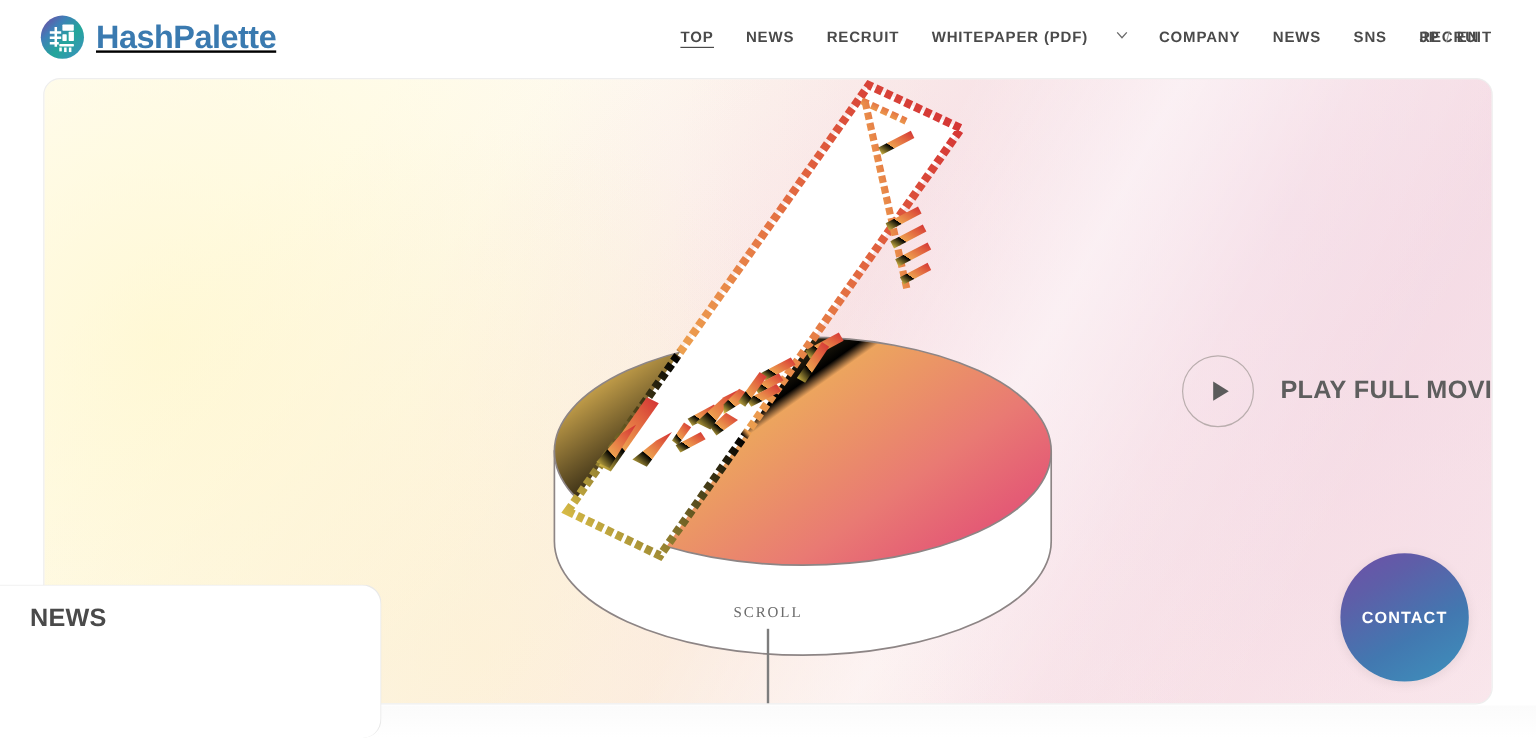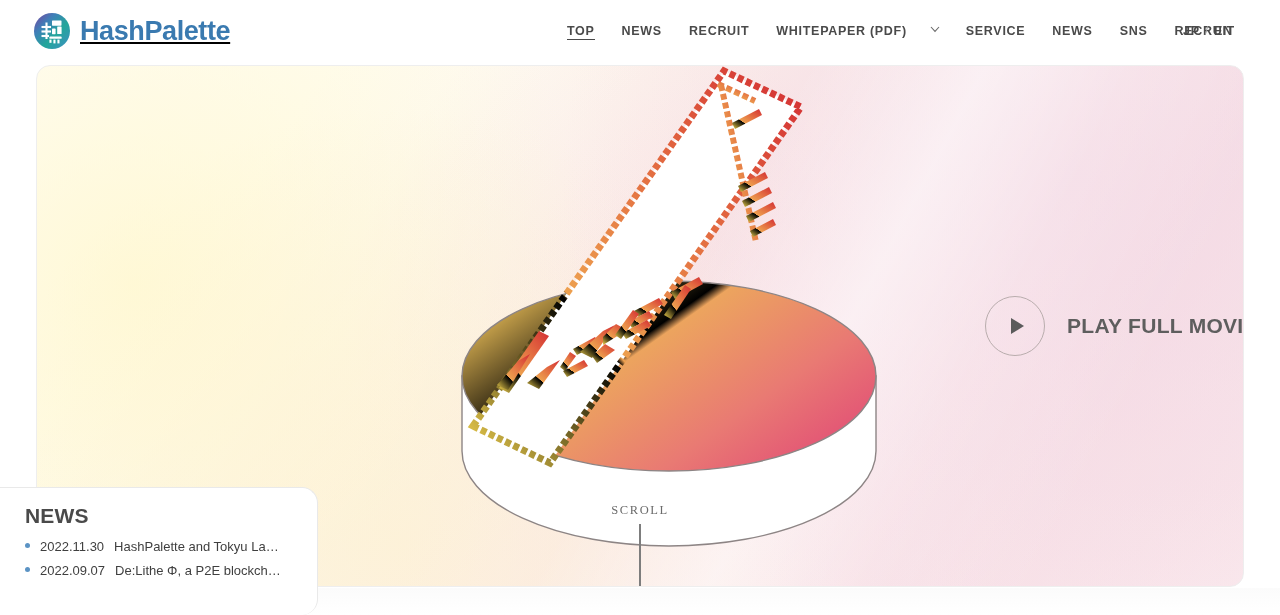--- a/index.html
+++ b/index.html
@@ -186,21 +186,21 @@
       <div class="nav-item">NEWS</div>
       <div class="nav-item">RECRUIT</div>
       <div class="nav-item wp">
         <span>WHITEPAPER (PDF)</span>
         <span class="chev">
           <svg viewBox="0 0 10 10" width="10" height="10">
             <path d="M1 3 L5 7.4 L9 3" fill="none" stroke="#6a6a6a" stroke-width="1.1"></path>
           </svg>
         </span>
       </div>
-      <div class="nav-item">SERVICE</div>
+      <div class="nav-item">COMPANY</div>
       <div class="nav-item">NEWS</div>
       <div class="nav-item">SNS</div>
       <div class="nav-item">RECRUIT</div>
     </nav>
 
     <div class="lang">
       <span>JP</span>
       <span class="sep">/</span>
       <span>EN</span>
     </div>
@@ -291,30 +291,21 @@
       </span>
       <span class="play-label">PLAY FULL MOVIE</span>
     </div>
 
     <div class="scroll">
       <span class="scroll-label">SCROLL</span>
       <span class="scroll-line"></span>
     </div>
   </div>
 
+  <div class="contact">
+    <span>CONTACT</span>
+  </div>
 
   <div class="news">
     <div class="news-title">NEWS</div>
-    <ul class="news-list">
-      <li class="news-item">
-        <span class="news-dot"></span>
-        <span class="news-date">2022.11.30</span>
-        <span class="news-text">HashPalette and Tokyu La…</span>
-      </li>
-      <li class="news-item">
-        <span class="news-dot"></span>
-        <span class="news-date">2022.09.07</span>
-        <span class="news-text">De:Lithe Φ, a P2E blockch…</span>
-      </li>
-    </ul>
   </div>
 
 </div>
 
 </body></html>

